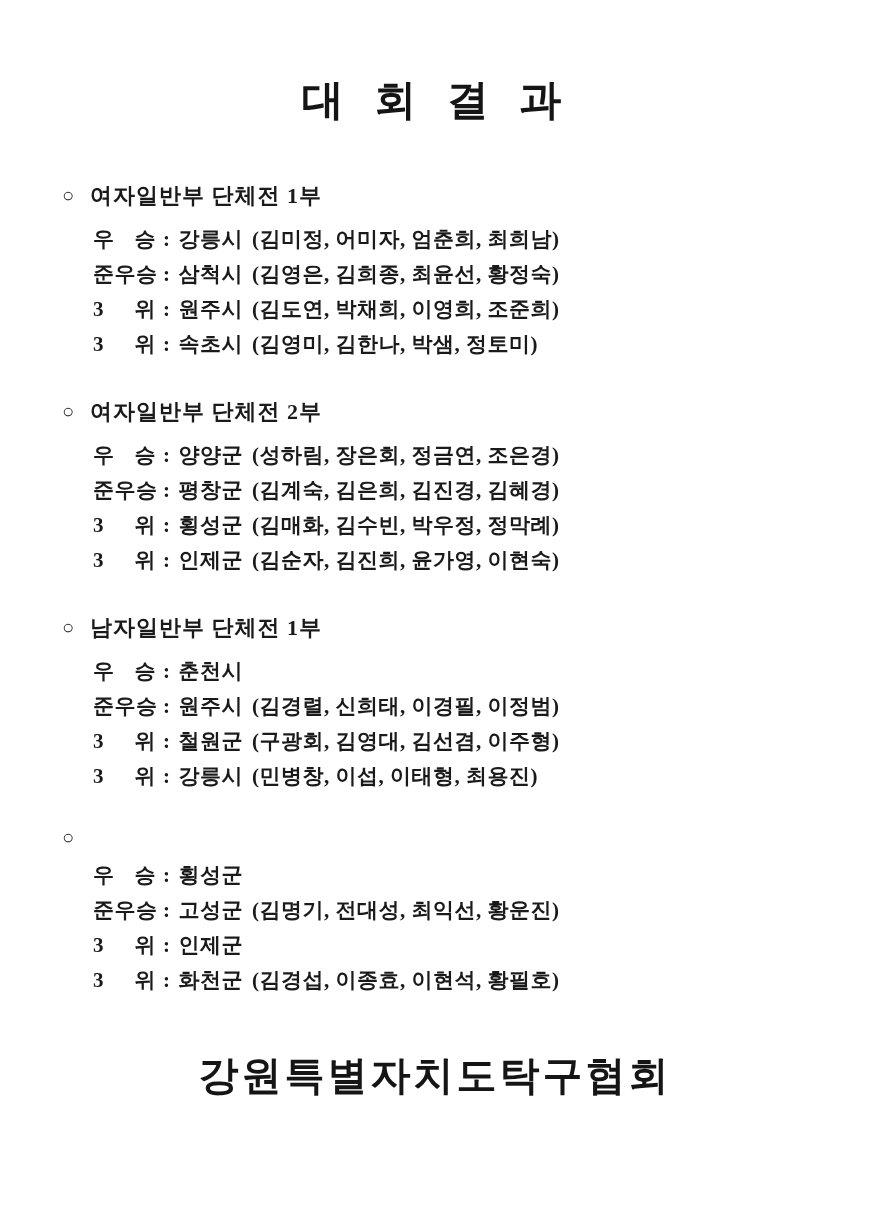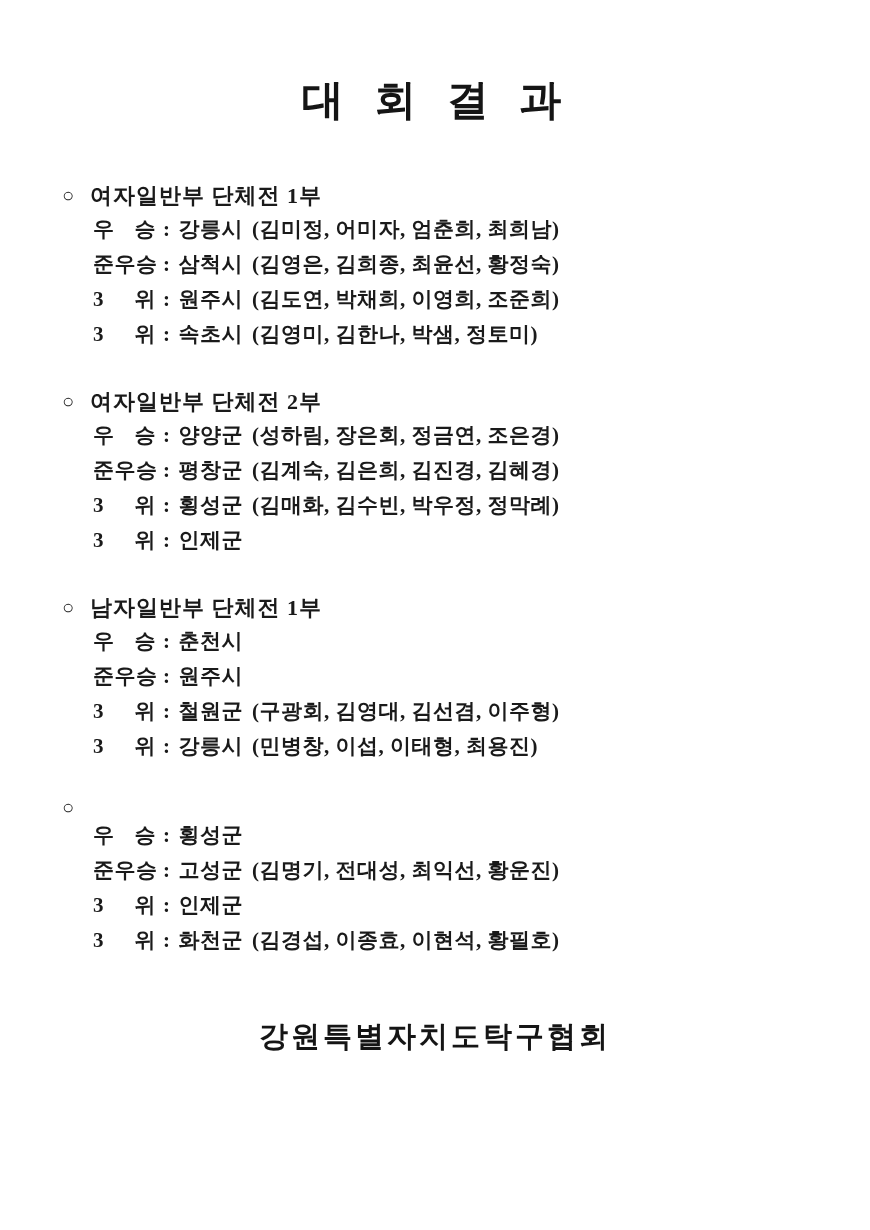--- a/index.html
+++ b/index.html
@@ -47,20 +47,21 @@
   .bullet {
     font-size: 20px;
     font-weight: 400;
     line-height: 1;
     position: relative;
     top: -1px;
     color: #222;
   }
   .result-rows {
     padding-left: 31px;
+    margin-top: 10px;
   }
   .result-row {
     display: flex;
     align-items: baseline;
     font-size: 21px;
     font-weight: 600;
     line-height: 35px;
     letter-spacing: 0.5px;
     color: #1a1a1a;
     white-space: nowrap;
@@ -74,21 +75,21 @@
   }
   .colon {
     margin: 0 8px 0 7px;
   }
   .team {
     margin-right: 9px;
   }
   .doc-footer {
     margin-top: 52px;
     text-align: center;
-    font-size: 29px;
+    font-size: 40px;
     font-weight: 700;
     letter-spacing: 3px;
     line-height: 52px;
     color: #151515;
   }
 </style>
 </head>
 <body>
 
 <div class="page">
@@ -156,40 +157,42 @@
     <span class="rank">3 위</span>
     <span class="colon">:</span>
     <span class="team">횡성군</span>
     <span class="members">(김매화, 김수빈, 박우정, 정막례)</span>
   </div>
 
   <div class="result-row">
     <span class="rank">3 위</span>
     <span class="colon">:</span>
     <span class="team">인제군</span>
+    <span class="members">(김순자, 김진희, 윤가영, 이현숙)</span>
   </div>
 </div>
   </section>
 
   <section class="section">
     <div class="section-heading">
       <span class="bullet">○</span>
       <span>남자일반부 단체전 1부</span>
     </div>
     <div class="result-rows">
   <div class="result-row">
     <span class="rank">우 승</span>
     <span class="colon">:</span>
     <span class="team">춘천시</span>
   </div>
 
   <div class="result-row">
     <span class="rank">준우승</span>
     <span class="colon">:</span>
     <span class="team">원주시</span>
+    <span class="members">(김경렬, 신희태, 이경필, 이정범)</span>
   </div>
 
   <div class="result-row">
     <span class="rank">3 위</span>
     <span class="colon">:</span>
     <span class="team">철원군</span>
     <span class="members">(구광회, 김영대, 김선겸, 이주형)</span>
   </div>
 
   <div class="result-row">

